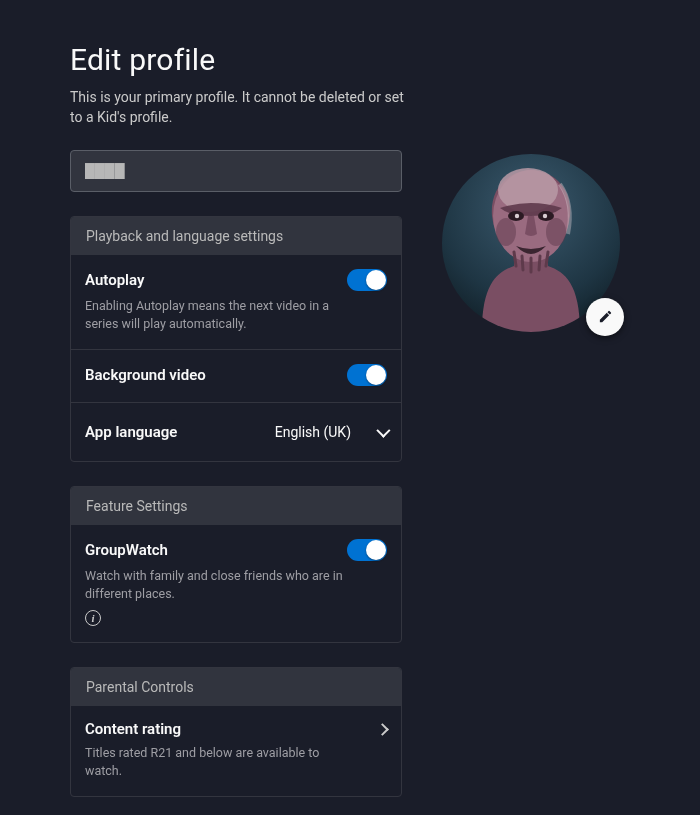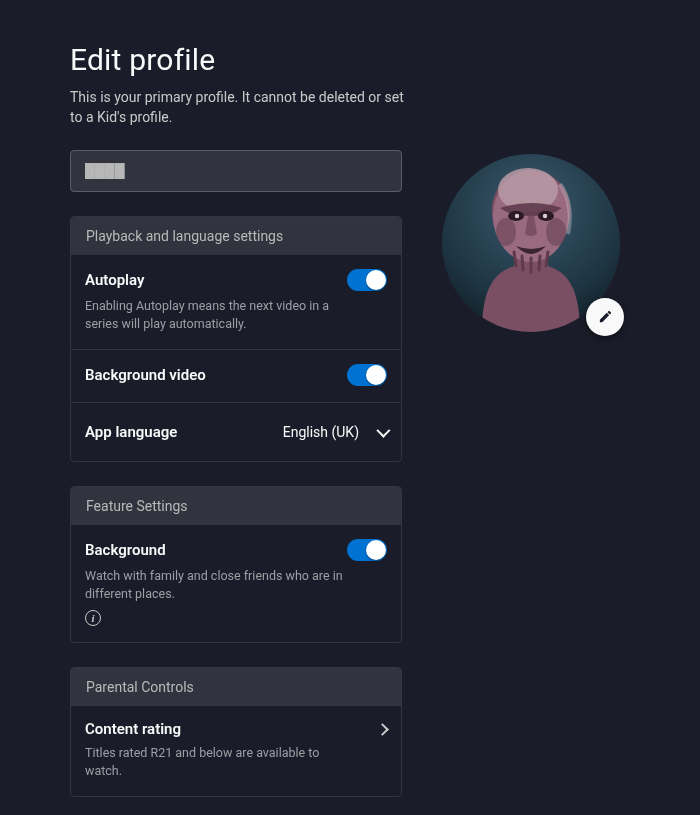--- a/index.html
+++ b/index.html
@@ -108,21 +108,21 @@
       display: flex;
       justify-content: space-between;
       align-items: center;
       padding: 20px 14px;
     }
     .select-value {
       font-size: 14px;
       color: #f9f9f9;
       display: flex;
       align-items: center;
-      gap: 18px;
+      gap: 26px;
     }
     .chevron-down {
       display: inline-block;
       width: 10px;
       height: 10px;
       border-right: 2.2px solid #f9f9f9;
       border-bottom: 2.2px solid #f9f9f9;
       transform: rotate(45deg) translateY(-2px);
     }
     .chevron-right {
@@ -227,21 +227,21 @@
             <span class="chevron-down"></span>
           </div>
         </div>
       </div>
 
       <div class="card">
         <div class="card-header">Feature Settings</div>
 
         <div class="row with-toggle">
           <div class="row-top">
-            <div class="row-label">Background</div>
+            <div class="row-label">GroupWatch</div>
             <div class="toggle"></div>
           </div>
           <div class="row-desc">Watch with family and close friends who are in different places.</div>
           <div class="info-icon">i</div>
         </div>
       </div>
 
       <div class="card">
         <div class="card-header">Parental Controls</div>
 

